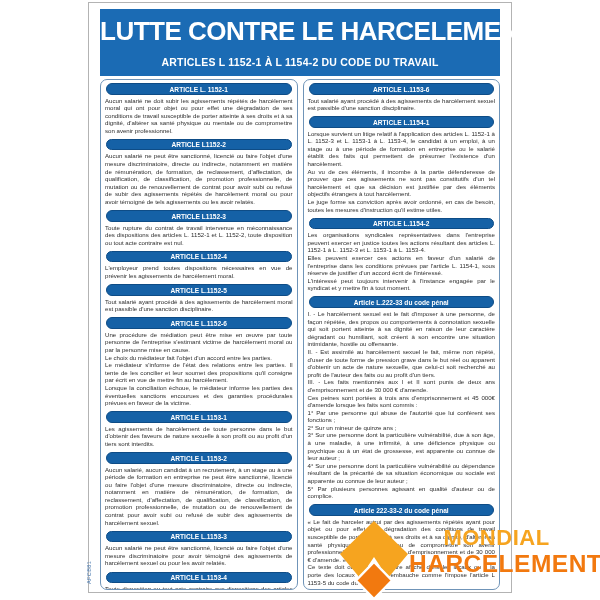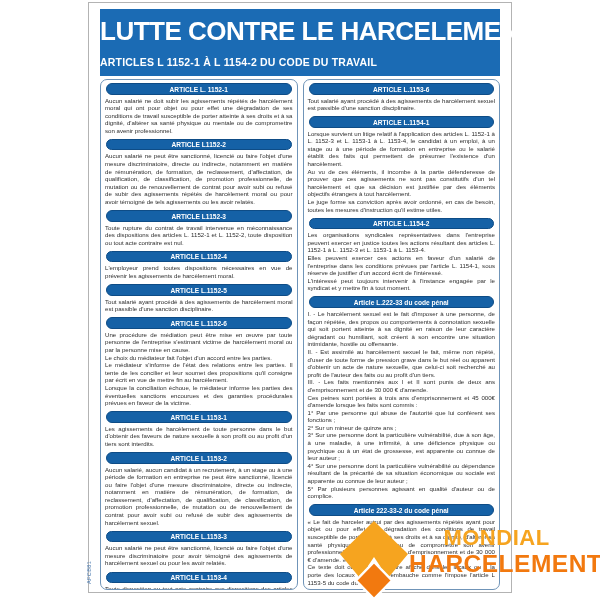--- a/index.html
+++ b/index.html
@@ -6,21 +6,21 @@
   body{
     width:600px;height:600px;position:relative;overflow:hidden;
     background:#ffffff;font-family:"Liberation Sans",sans-serif;
   }
   .poster{
     position:absolute;left:88px;top:2px;width:424px;height:591px;
     background:#ffffff;border:1px solid #b3b3b3;box-sizing:border-box;
   }
   .hdr{
     position:absolute;left:11px;top:6px;width:400px;height:67px;
-    background:#1b6bb4;color:#fff;
+    background:#1b6bb4;color:#fff;text-align:center;
     display:flex;flex-direction:column;justify-content:center;box-sizing:border-box;
   }
   .hdr-title{font-size:26px;font-weight:bold;letter-spacing:-0.5px;line-height:29px;white-space:nowrap}
   .hdr-sub{font-size:10.5px;font-weight:bold;margin-top:10px;letter-spacing:0.2px}
   .cols{
     position:absolute;left:11px;top:76px;width:400px;height:511px;
     display:flex;gap:5px;
   }
   .col{
     flex:1;border:1px solid #6f94b8;border-radius:7px;

